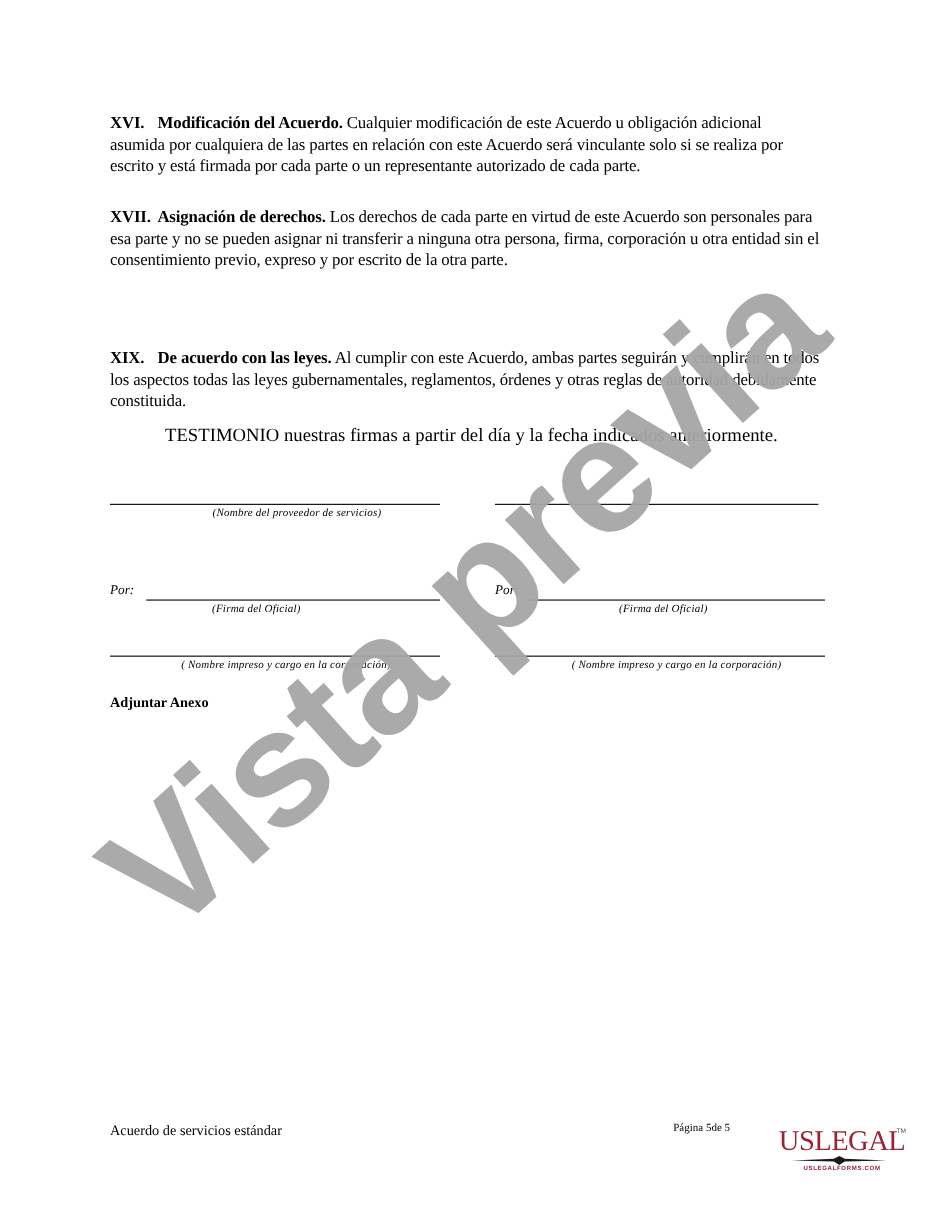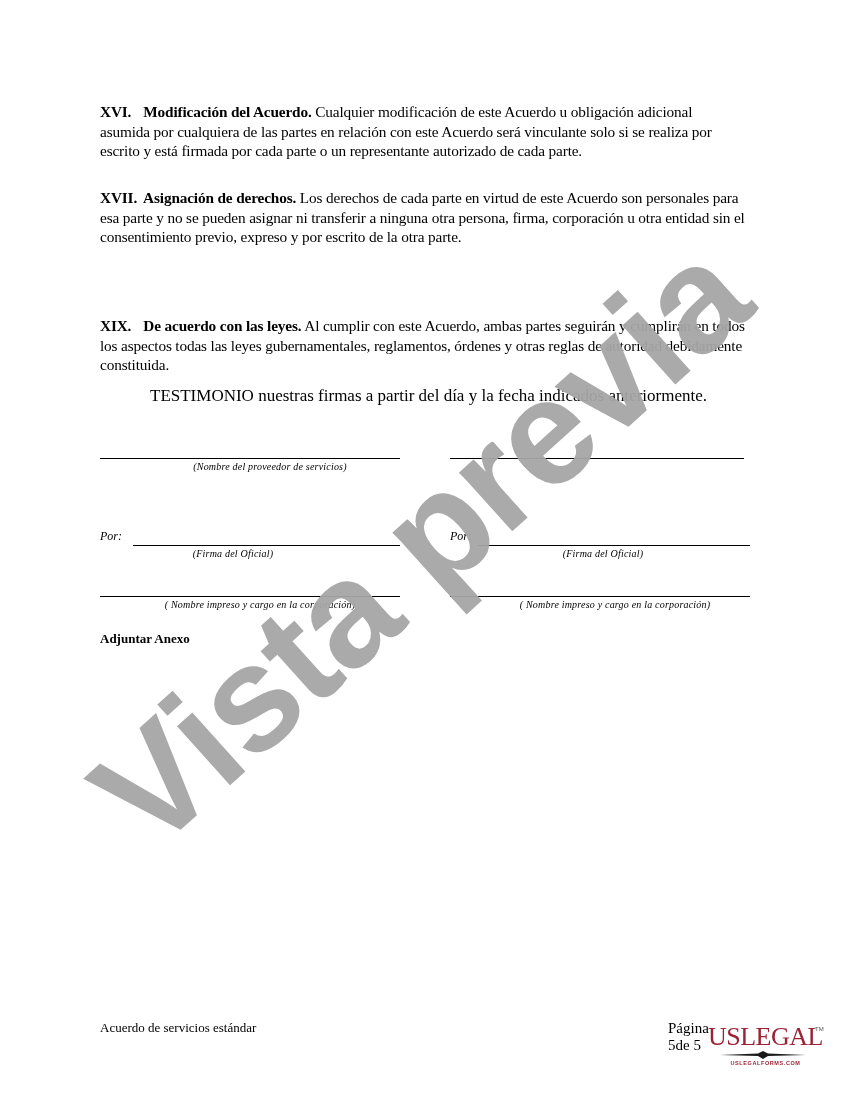--- a/index.html
+++ b/index.html
@@ -9,21 +9,21 @@
     .para { position: absolute; left: 100px; width: 645px; font-size: 15.3px; line-height: 19.5px;
             letter-spacing: -0.15px; }
     .para b { font-weight: bold; }
     .testimonio { position: absolute; left: 150px; top: 386px; font-size: 17px; line-height: 19.5px; }
     .sigline { position: absolute; border-top: 1px solid #000; height: 0; }
     .caption { position: absolute; font-style: italic; font-size: 10px; text-align: center;
                letter-spacing: 0.2px; }
     .por { position: absolute; font-size: 12px; font-style: italic; }
     .adjuntar { position: absolute; left: 100px; top: 631px; font-size: 13px; font-weight: bold; }
     .footer-left { position: absolute; left: 100px; top: 1020px; font-size: 13px; }
-    .footer-right { position: absolute; left: 668px; top: 1020px; font-size: 15px; }
+    .footer-right { position: absolute; left: 612px; top: 1020px; font-size: 10px; }
     .watermark { position: absolute; left: 0; top: 0; width: 850px; height: 1100px; pointer-events: none; }
     .watermark span { position: absolute; left: 420px; top: 545px; transform: translate(-50%, -50%) rotate(-42deg);
                       font-family: "Liberation Sans", "DejaVu Sans", sans-serif; font-weight: bold;
                       font-size: 150px; color: #a6a6a6; opacity: 0.95; white-space: nowrap; letter-spacing: -2px; }
     .logo { position: absolute; left: 708px; top: 1024px; width: 115px; height: 45px; }
     .logo-text { position: absolute; left: 0; top: 0; font-family: "Liberation Serif", serif; font-size: 26px;
                  color: #9b2335; letter-spacing: -0.5px; line-height: 26px; }
     .logo-tm { position: absolute; left: 107px; top: 2px; font-size: 6px; color: #555; font-family: "Liberation Sans", sans-serif; }
     .logo-eagle { position: absolute; left: 10px; top: 27px; width: 90px; height: 8px; }
     .logo-url { position: absolute; left: 0; top: 36px; width: 115px; text-align: center;

